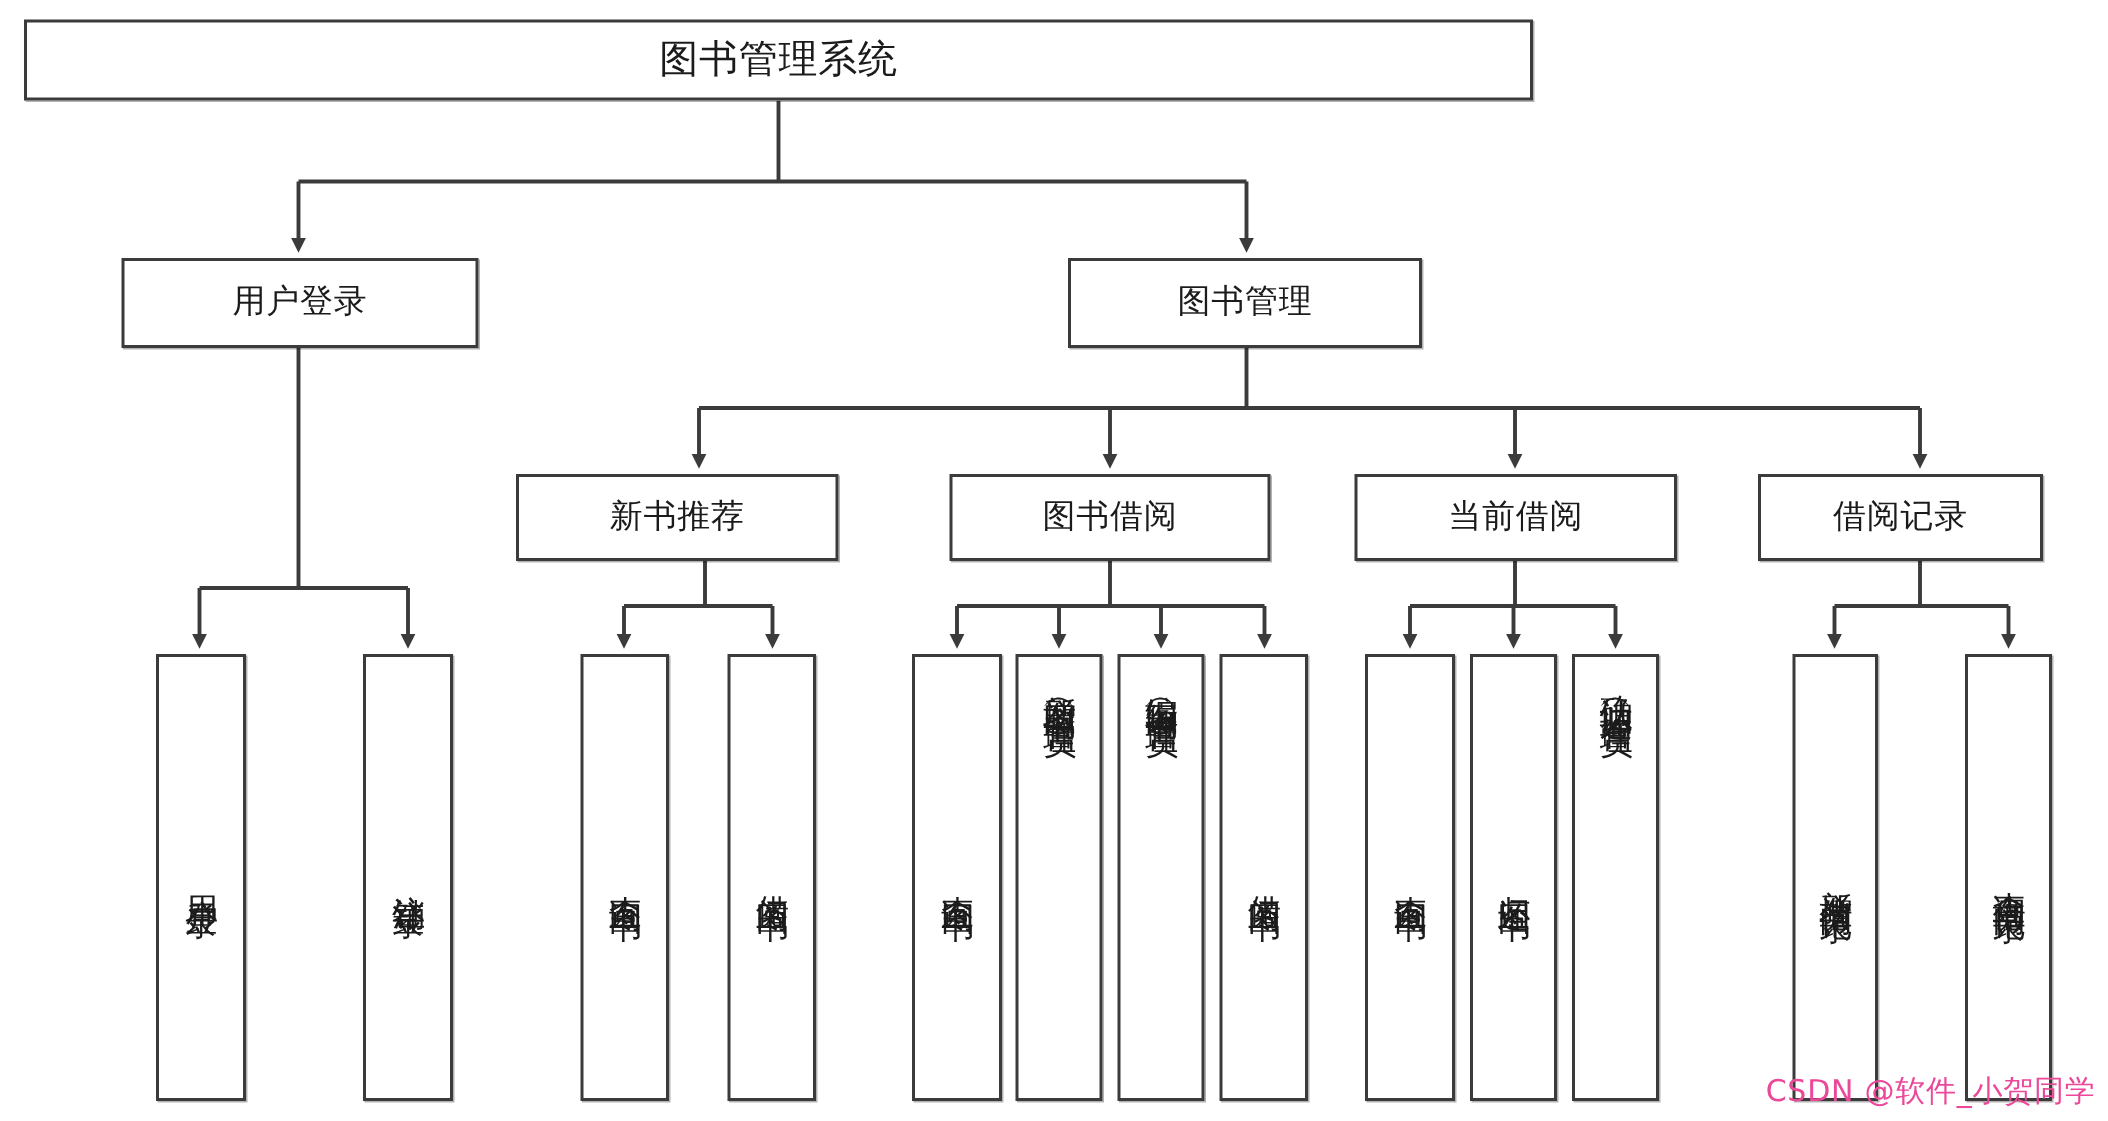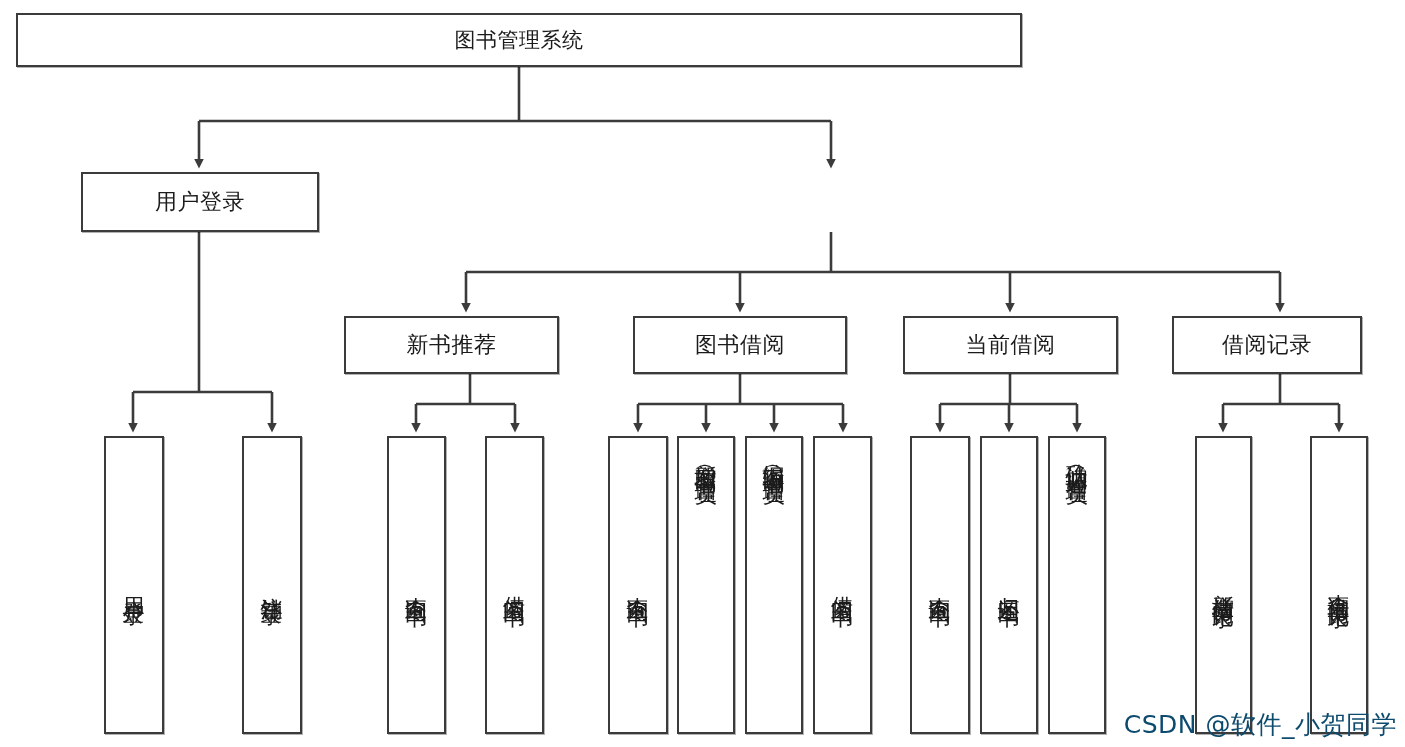--- a/index.html
+++ b/index.html
@@ -39,40 +39,40 @@
     display: block;
     text-align: center;
     line-height: 1.18;
     letter-spacing: 0.5px;
   }
   .node.horizontal .label {
     font-size: 22px;
     writing-mode: horizontal-tb;
   }
   .node.root .label {
-    font-size: 21px;
+    font-size: 26px;
   }
   .node.vertical {
     align-items: flex-start;
     padding-top: 8px;
   }
   .node.vertical .label {
     writing-mode: vertical-rl;
     text-orientation: upright;
     font-size: 22px;
     line-height: 1.05;
     letter-spacing: 3px;
     white-space: nowrap;
   }
   .watermark {
     position: absolute;
     right: 8px;
     bottom: 6px;
-    font-size: 25px;
-    color: #0c4a6e;
+    font-size: 20px;
+    color: #ec4899;
     letter-spacing: 0.5px;
     white-space: nowrap;
     pointer-events: none;
   }
 </style>
 </head>
 <body>
 
 <div id="canvas">
 
@@ -138,20 +138,23 @@
     </g>
   </svg>
 
   <div class="node horizontal root" style="left:16px; top:13px; width:1006px; height:54px;">
     <span class="label">图书管理系统</span>
   </div>
 
   <div class="node horizontal" style="left:81px; top:172px; width:238px; height:60px;">
     <span class="label">用户登录</span>
   </div>
+  <div class="node horizontal" style="left:712px; top:172px; width:236px; height:60px;">
+    <span class="label">图书管理</span>
+  </div>
 
   <div class="node horizontal" style="left:344px; top:316px; width:215px; height:58px;">
     <span class="label">新书推荐</span>
   </div>
   <div class="node horizontal" style="left:633px; top:316px; width:214px; height:58px;">
     <span class="label">图书借阅</span>
   </div>
   <div class="node horizontal" style="left:903px; top:316px; width:215px; height:58px;">
     <span class="label">当前借阅</span>
   </div>

